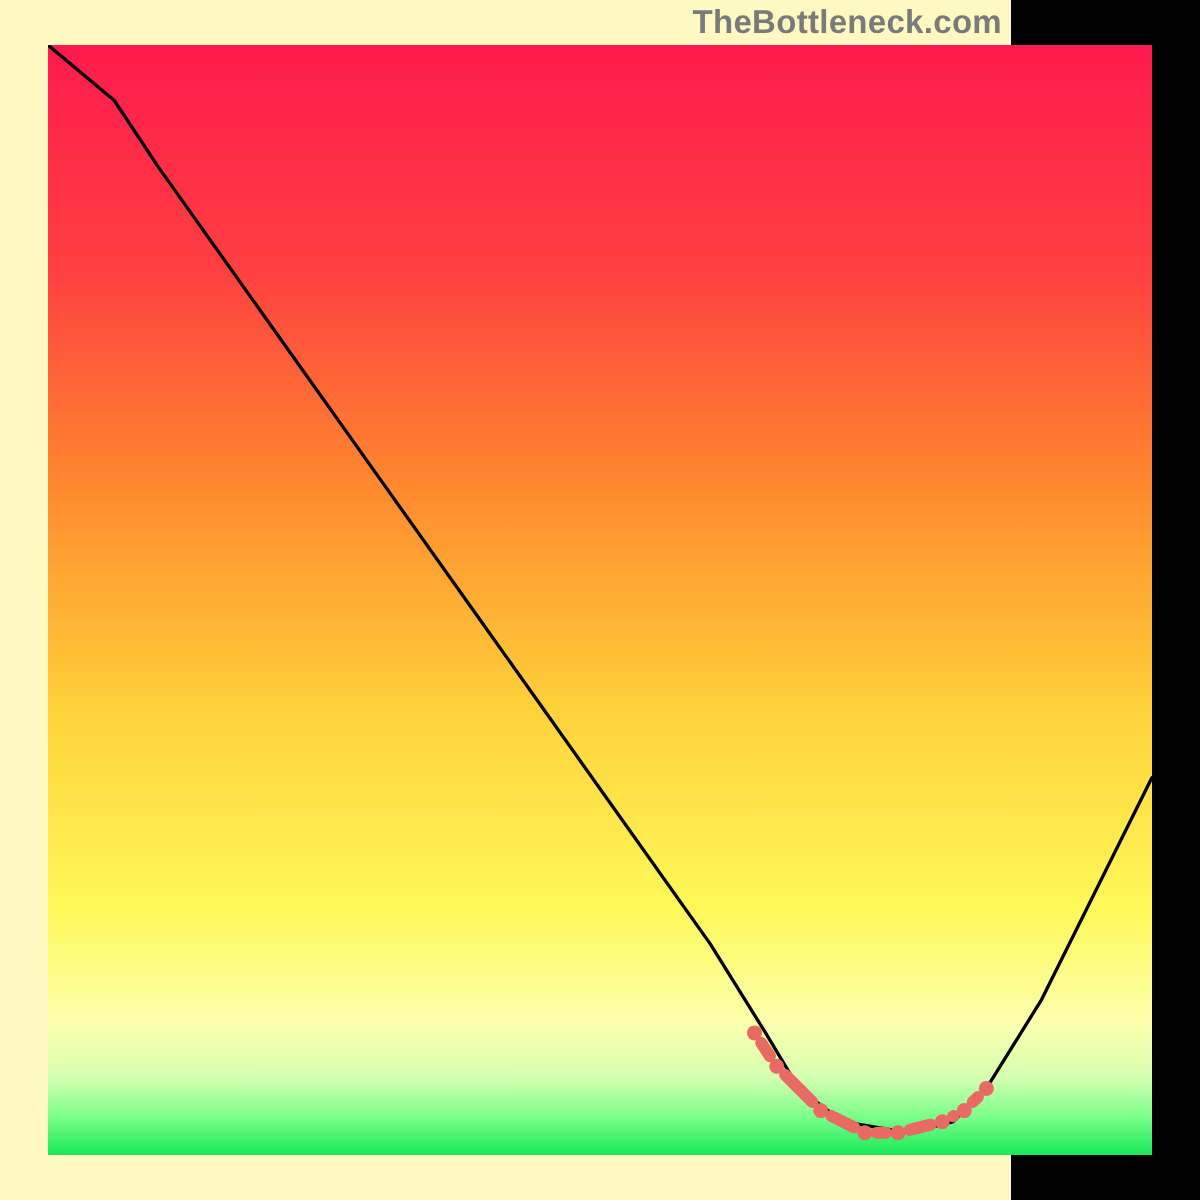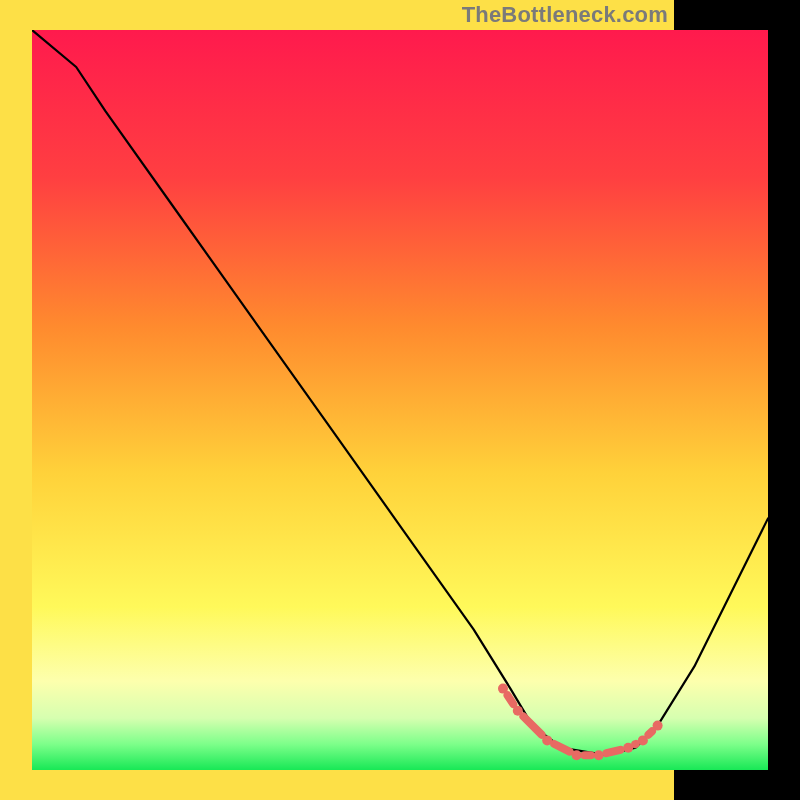--- a/index.html
+++ b/index.html
@@ -7,21 +7,21 @@
     padding: 0;
     width: 800px;
     height: 800px;
     background: #000;
     font-family: Arial, Helvetica, sans-serif;
   }
   .frame {
     position: relative;
     width: 674px;
     height: 800px;
-    background: #fde047;
+    background: #fef9c3;
   }
   .watermark {
     position: absolute;
     top: 2px;
     right: 6px;
     color: #7a7a7a;
     font-size: 22px;
     font-weight: bold;
     letter-spacing: 0.2px;
   }

